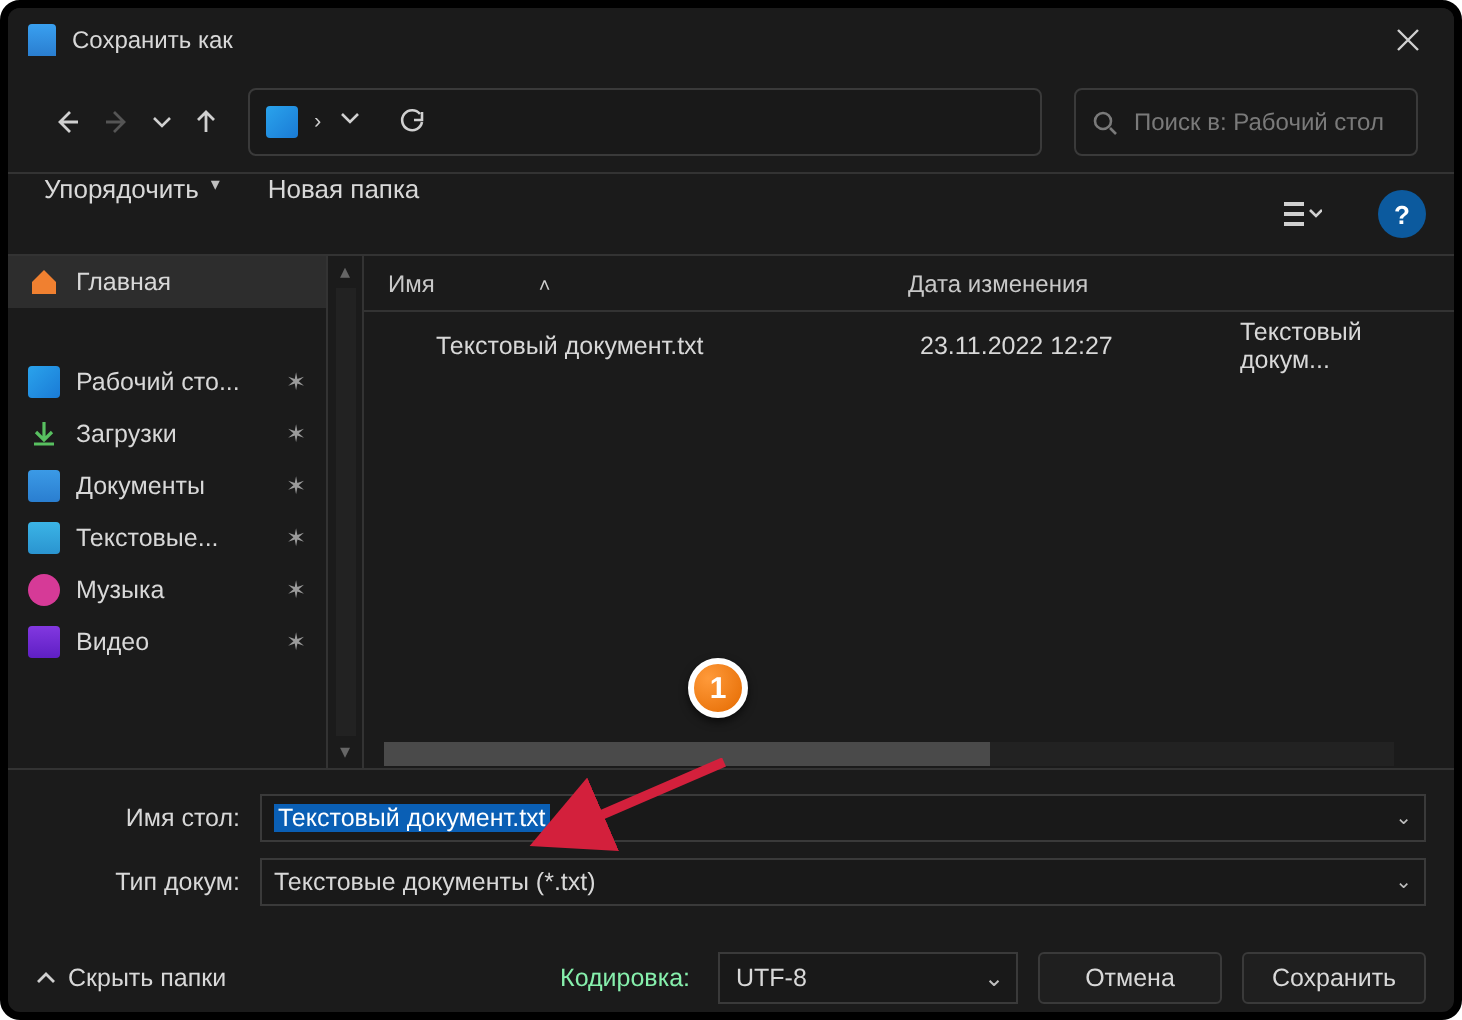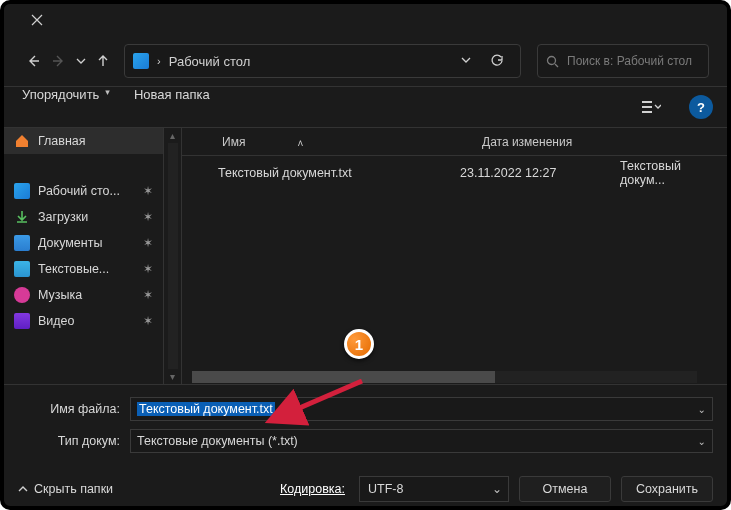--- a/index.html
+++ b/index.html
@@ -41,21 +41,21 @@
   .scroll-arrow { color:#666; font-size:10px; }
   .scroll-track { flex:1; width:10px; background:#222; margin:2px 0; position:relative; }
   .side-item { display: flex; align-items: center; gap: 8px; padding: 6px 10px; color: #d8d8d8; font-size: 12.5px; height: 26px; position:relative; }
   .side-item.active { background: #2d2d2d; }
   .side-item .ico { width: 16px; height: 16px; flex-shrink: 0; display:flex; align-items:center; justify-content:center; }
   .pin { position:absolute; right:10px; color:#9a9a9a; font-size:12px; }
   .side-spacer { height: 24px; }
 
   .filepane { flex: 1; display: flex; flex-direction: column; position:relative; }
   .col-headers { height: 28px; display: flex; align-items: center; border-bottom: 1px solid #333; padding-left: 12px; color: #c8c8c8; font-size: 12px; }
-  .col-name { width: 260px; display:flex; align-items:flex-end; gap:52px;margin-left:28px; }
+  .col-name { width: 260px; display:flex; align-items:flex-end; gap:52px; }
   .sort-arrow { font-size:10px; color:#d0d0d0; }
   .col-date { width: 160px; }
   .col-type { flex:1; }
   .file-row { height: 34px; display: flex; align-items: center; padding-left: 12px; color: #d8d8d8; font-size: 12.5px; }
   .file-row .fico { width:16px; height:16px; margin-right:8px; }
   .file-row .fname { width: 242px; }
   .file-row .fdate { width: 160px; }
   .file-row .ftype { flex:1; }
   .h-scroll { position:absolute; left:10px; right:30px; bottom:0; height:14px; background:#1b1b1b; display:flex; align-items:center; }
   .h-scroll .track { flex:1; height:12px; background:#222; position:relative; }
@@ -66,21 +66,21 @@
   .form-row { display: flex; align-items: center; height: 28px; margin-bottom: 4px; }
   .form-label { width: 112px; text-align: right; color: #d8d8d8; font-size: 12.5px; padding-right: 10px; }
   .form-field { flex: 1; height: 24px; border: 1px solid #3a3a3a; background: #191919; display: flex; align-items: center; padding: 0 6px; position:relative; }
   .form-field .val { color: #d8d8d8; font-size: 12.5px; }
   .form-field .val.selected { background: #0a5fb5; color:#fff; padding:0 2px; }
   .form-field .chev-r { position:absolute; right:6px; color:#bfbfbf; font-size:10px; }
 
   .bottom-row { display: flex; align-items: center; height: 48px; padding: 0 14px; justify-content: space-between; }
   .hide-folders { display:flex; align-items:center; gap:6px; color:#d8d8d8; font-size:12.5px; }
   .right-btns { display:flex; align-items:center; gap:10px; }
-  .enc-label { color:#ffffff; font-size:12.5px; margin-right:4px;text-decoration:underline; }
+  .enc-label { color:#86efac; font-size:12.5px; margin-right:4px; }
   .enc-select { width:150px; height:26px; border:1px solid #3a3a3a; background:#191919; color:#d8d8d8; display:flex; align-items:center; padding:0 8px; font-size:12.5px; position:relative; }
   .enc-select::after { content:"⌄"; position:absolute; right:6px; color:#bfbfbf; font-size:12px; }
   .dlg-btn { width:92px; height:26px; border:1px solid #3a3a3a; background:#1f1f1f; color:#d8d8d8; font-size:12.5px; display:flex; align-items:center; justify-content:center; border-radius:3px; }
 
   
   .arrow-overlay { position:absolute; left:260px; top:375px; pointer-events:none; }
   .badge { position:absolute; left:340px; top:325px; width:30px; height:30px; border-radius:50%; background:radial-gradient(circle at 30% 30%, #ff9a3a, #e46a00); border:3px solid #fff; box-shadow:0 2px 4px rgba(0,0,0,.6); display:flex; align-items:center; justify-content:center; color:#fff; font-weight:bold; font-size:15px; }
 
   
   .ico-home { fill:#f08030; }
@@ -93,20 +93,24 @@
   .ico-note { background:linear-gradient(#39a0f0,#2a7ed0); border-radius:2px 2px 0 0; width:14px; height:16px; display:inline-block; }
   .ico-txt { width:14px; height:16px; background:#cfcfcf; border-radius:2px; position:relative; }
   .ico-txt::before { content:""; position:absolute; left:3px; top:3px; right:3px; height:1px; background:#777; box-shadow:0 3px 0 #777, 0 6px 0 #777; }
 </style>
 </head>
 <body>
 
 <div class="frame">
 
   <div class="titlebar">
+    <div class="titlebar-left">
+      <span class="ico-note"></span>
+      <span class="title-text">Сохранить как</span>
+    </div>
     <div class="close-btn">
       <svg viewBox="0 0 12 12">
           <path d="M1 1 L11 11 M11 1 L1 11" stroke="#d0d0d0" stroke-width="1.2"></path>
         </svg>
     </div>
   </div>
 
   <div class="navrow">
     <div class="nav-arrow">
       <svg width="14" height="14" viewBox="0 0 14 14">
@@ -125,21 +129,20 @@
     </div>
     <div class="nav-arrow">
       <svg width="14" height="14" viewBox="0 0 14 14">
           <path d="M7 12 V2 M3 6 L7 2 L11 6" stroke="#d0d0d0" stroke-width="1.4" fill="none"></path>
         </svg>
     </div>
 
     <div class="addressbar">
       <span class="addr-icon"></span>
       <span class="addr-sep">›</span>
-      <span class="addr-label">Рабочий стол</span>
       <span class="addr-chev">
         <svg width="12" height="12" viewBox="0 0 12 12">
             <path d="M2 4 L6 8 L10 4" stroke="#d0d0d0" stroke-width="1.3" fill="none"></path>
           </svg>
       </span>
       <span class="refresh">
         <svg width="14" height="14" viewBox="0 0 14 14">
             <path d="M11 3 A5 5 0 1 0 12 7" stroke="#d0d0d0" stroke-width="1.3" fill="none"></path>
             <path d="M12 2 V6 H8" stroke="#d0d0d0" stroke-width="1.3" fill="none"></path>
           </svg>
@@ -255,21 +258,21 @@
       <div class="h-scroll">
         <div class="track">
             <div class="thumb"></div>
           </div>
       </div>
     </div>
   </div>
 
   <div class="form-area">
     <div class="form-row">
-      <div class="form-label">Имя файла:</div>
+      <div class="form-label">Имя стол:</div>
       <div class="form-field">
         <span class="val selected">Текстовый документ.txt</span>
         <span class="chev-r">⌄</span>
       </div>
     </div>
     <div class="form-row">
       <div class="form-label">Тип докум:</div>
       <div class="form-field">
         <span class="val">Текстовые документы (*.txt)</span>
         <span class="chev-r">⌄</span>

